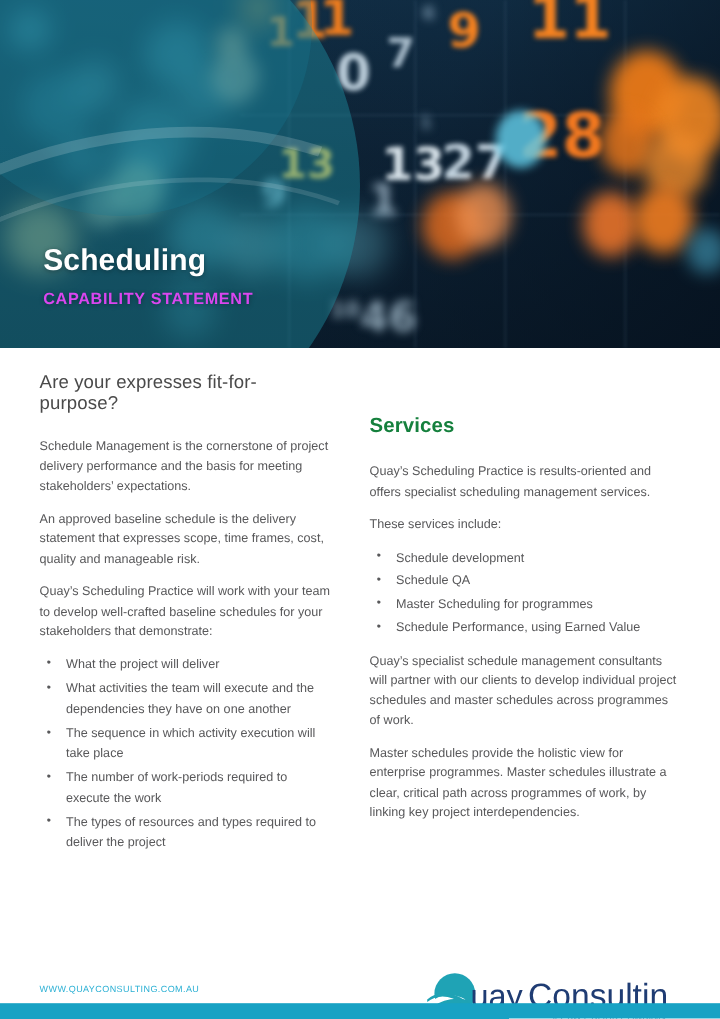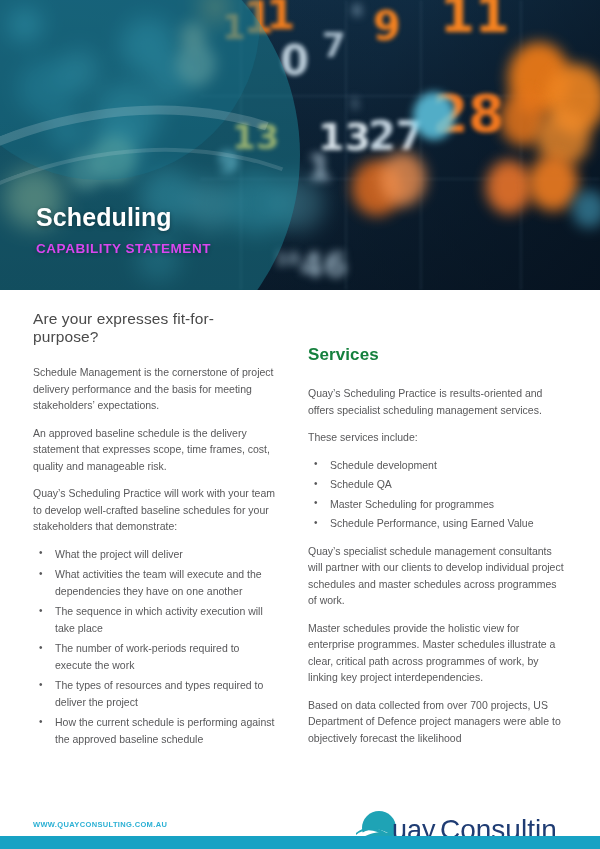--- a/index.html
+++ b/index.html
@@ -195,21 +195,21 @@
     top: 760px;
     width: 600px;
     height: 89px;
   }
 
   .footer-url {
     position: absolute;
     left: 33px;
     top: 60px;
     font-size: 7.5px;
-    font-weight: 700;
+    font-weight: 400;
     color: #2bb0d4;
     letter-spacing: 0.35px;
   }
 
   .logo {
     position: absolute;
     left: 352px;
     top: 18px;
     width: 205px;
     height: 55px;
@@ -308,40 +308,38 @@
       <p class="body-text">Schedule Management is the cornerstone of project delivery performance and the basis for meeting stakeholders’ expectations.</p>
       <p class="body-text">An approved baseline schedule is the delivery statement that expresses scope, time frames, cost, quality and manageable risk.</p>
       <p class="body-text">Quay’s Scheduling Practice will work with your team to develop well-crafted baseline schedules for your stakeholders that demonstrate:</p>
 
       <ul class="bullets">
         <li>What the project will deliver</li>
         <li>What activities the team will execute and the dependencies they have on one another</li>
         <li>The sequence in which activity execution will take place</li>
         <li>The number of work-periods required to execute the work</li>
         <li>The types of resources and types required to deliver the project</li>
-        <li>How the current schedule is performing against the approved baseline schedule</li>
       </ul>
     </div>
 
     <div class="col-right">
       <h2 class="section-heading-cyan">Services</h2>
 
       <p class="body-text">Quay’s Scheduling Practice is results-oriented and offers specialist scheduling management services.</p>
       <p class="body-text">These services include:</p>
 
       <ul class="bullets tight">
         <li>Schedule development</li>
         <li>Schedule QA</li>
         <li>Master Scheduling for programmes</li>
         <li>Schedule Performance, using Earned Value</li>
       </ul>
 
       <p class="body-text">Quay’s specialist schedule management consultants will partner with our clients to develop individual project schedules and master schedules across programmes of work.</p>
       <p class="body-text">Master schedules provide the holistic view for enterprise programmes. Master schedules illustrate a clear, critical path across programmes of work, by linking key project interdependencies.</p>
-      <p class="body-text">Based on data collected from over 700 projects, US Department of Defence project managers were able to objectively forecast the likelihood</p>
     </div>
   </div>
 
   <div class="footer">
     <div class="footer-url">WWW.QUAYCONSULTING.COM.AU</div>
 
     <div class="logo">
       <svg width="205" height="55" viewBox="0 0 205 55" xmlns="http://www.w3.org/2000/svg">
 
         <circle cx="27" cy="22" r="17" fill="#1fa3b5"></circle>

